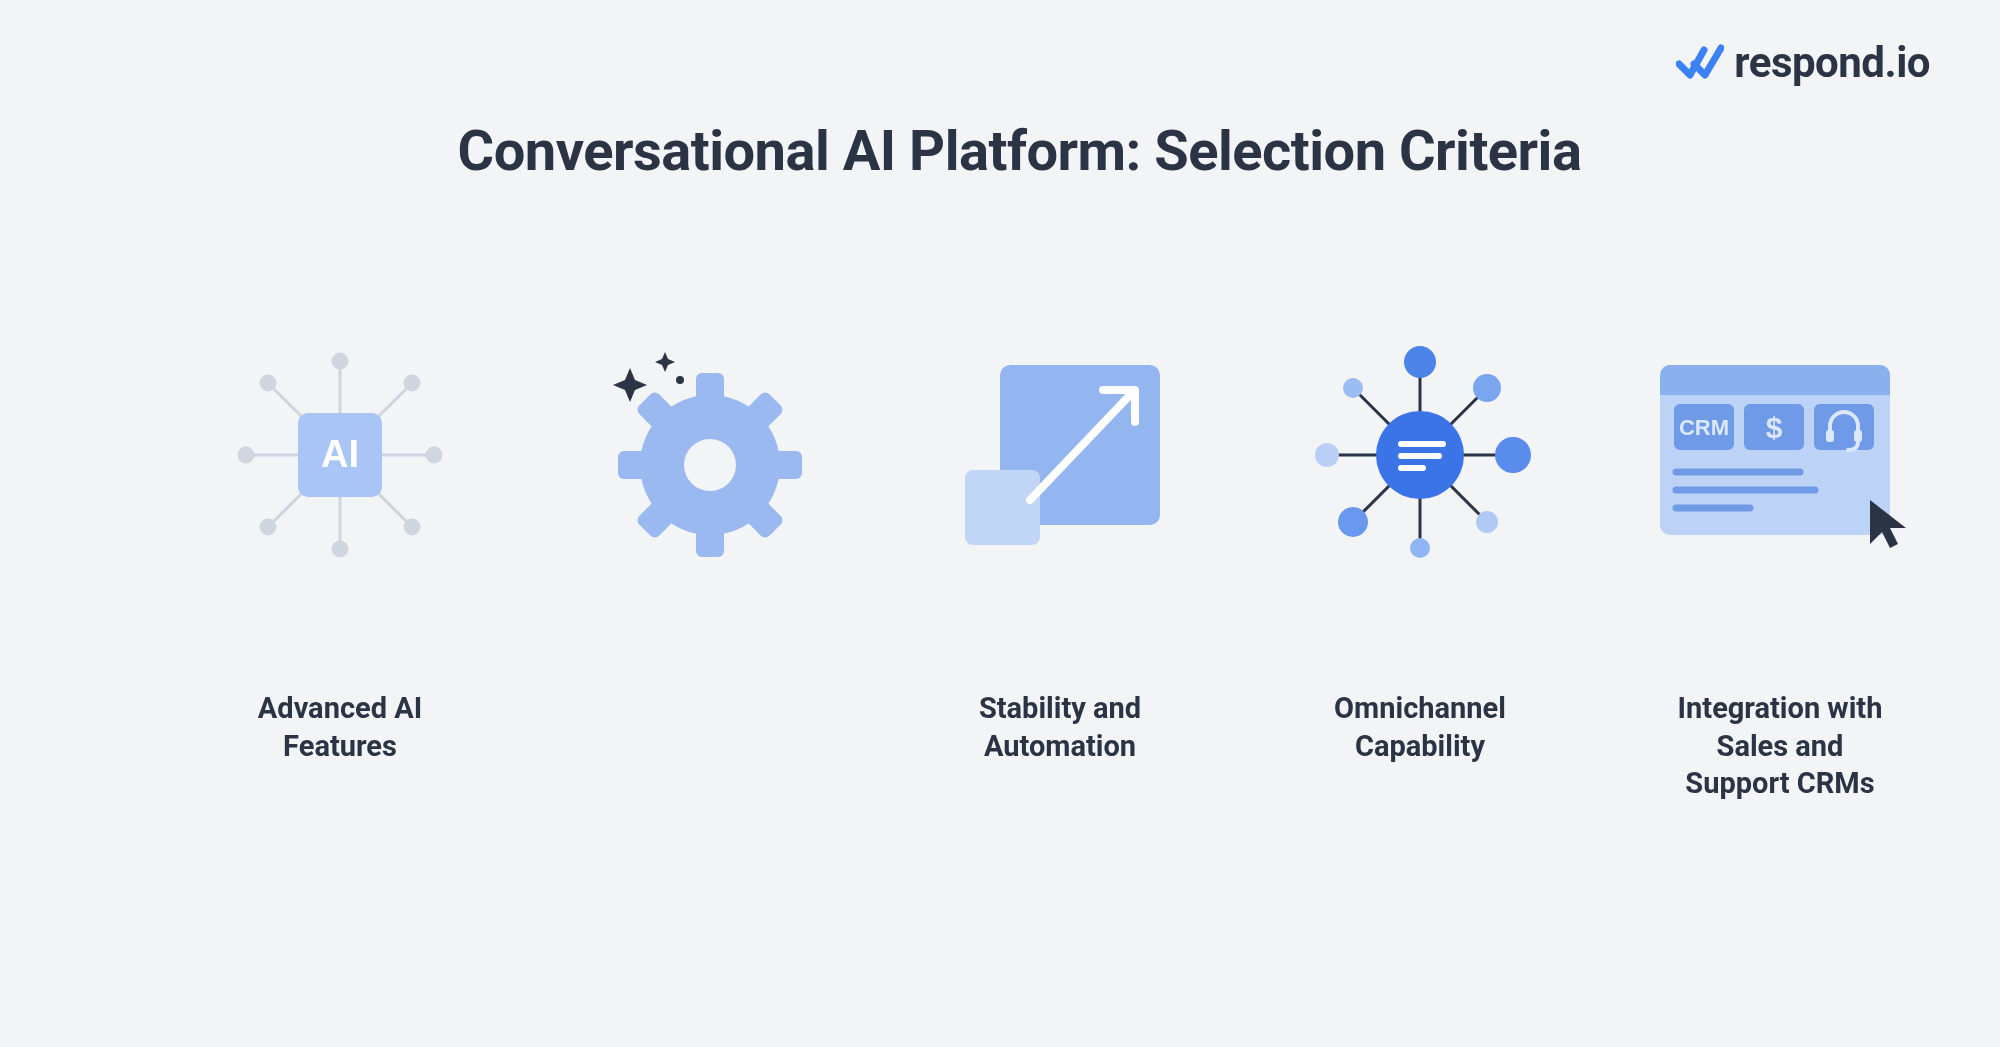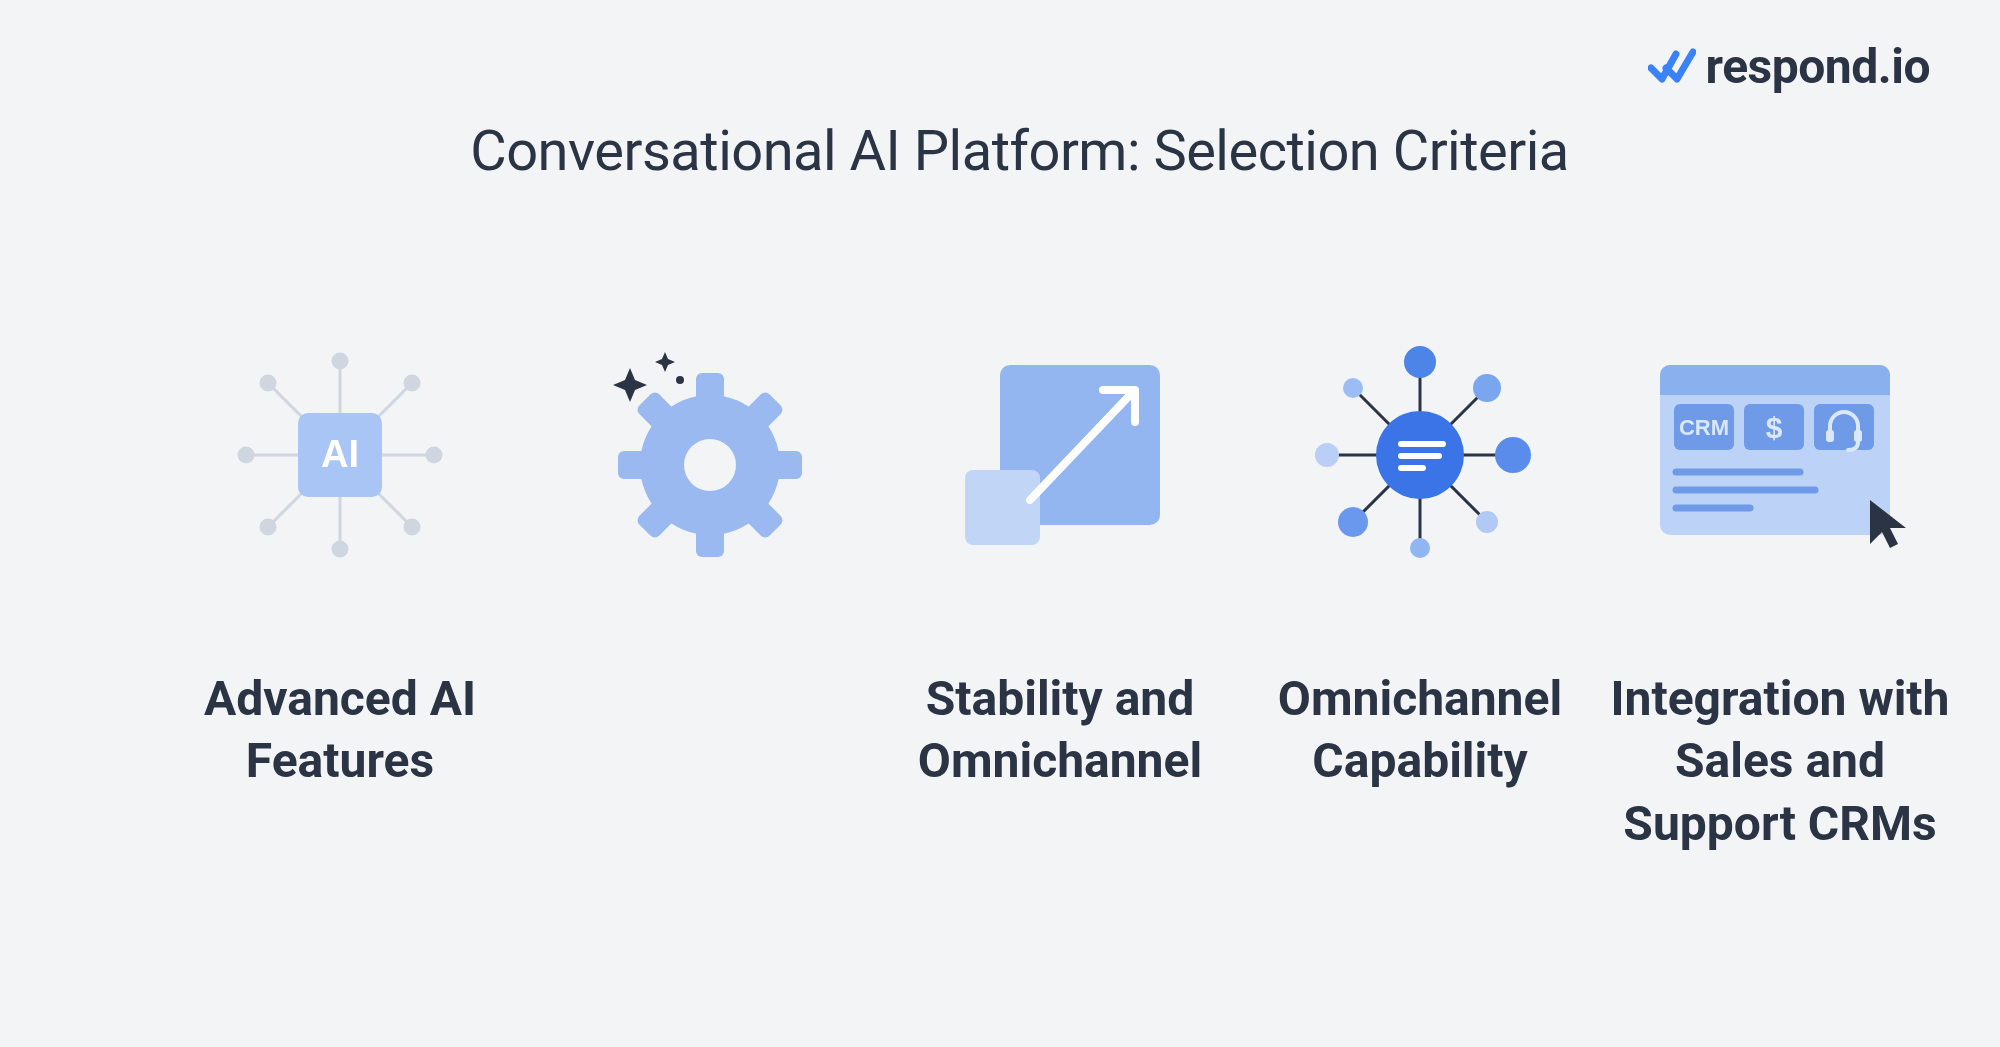--- a/index.html
+++ b/index.html
@@ -14,32 +14,32 @@
     .logo {
       position: absolute;
       top: 38px;
       right: 70px;
       display: flex;
       align-items: center;
       gap: 10px;
     }
     .logo-mark svg { display: block; }
     .logo-text {
-      font-size: 48px;
+      font-size: 42px;
       font-weight: 700;
       color: #2a3444;
       letter-spacing: -0.5px;
     }
     .title {
       position: absolute;
       top: 118px;
       left: 0; right: 0;
       text-align: center;
       font-size: 56px;
-      font-weight: 400;
+      font-weight: 700;
       color: #2a3444;
       letter-spacing: -0.5px;
       padding-left: 39px;
     }
     .grid {
       position: absolute;
       top: 330px;
       left: 0; right: 0;
       display: flex;
       justify-content: flex-end;
@@ -52,22 +52,22 @@
       align-items: center;
     }
     .icon-holder {
       height: 250px;
       width: 100%;
       display: flex;
       align-items: center;
       justify-content: center;
     }
     .label {
-      margin-top: 88px;
-      font-size: 48px;
+      margin-top: 110px;
+      font-size: 29px;
       font-weight: 700;
       color: #2a3444;
       text-align: center;
       line-height: 1.3;
       white-space: pre-line;
     }
   </style>
 </head>
 <body>
 
@@ -157,21 +157,21 @@
       <svg width="230" height="230" viewBox="0 0 230 230">
         <rect x="55" y="25" width="160" height="160" rx="10" fill="#93b6f0"></rect>
         <rect x="20" y="130" width="75" height="75" rx="8" fill="#c1d5f7"></rect>
         <g stroke="#ffffff" stroke-width="8" stroke-linecap="round" stroke-linejoin="round" fill="none">
           <line x1="85" y1="160" x2="185" y2="55"></line>
           <polyline points="158,50 190,50 190,82"></polyline>
         </g>
       </svg>
     </div>
     <div class="label">Stability and
-Omnichannel</div>
+Automation</div>
   </div>
 
   <div class="cell">
     <div class="icon-holder">
       <svg width="230" height="230" viewBox="0 0 230 230">
         <g stroke="#2a3444" stroke-width="3">
           <line x1="115" y1="115" x2="115" y2="25"></line>
           <line x1="115" y1="115" x2="115" y2="205"></line>
           <line x1="115" y1="115" x2="25" y2="115"></line>
           <line x1="115" y1="115" x2="205" y2="115"></line>

